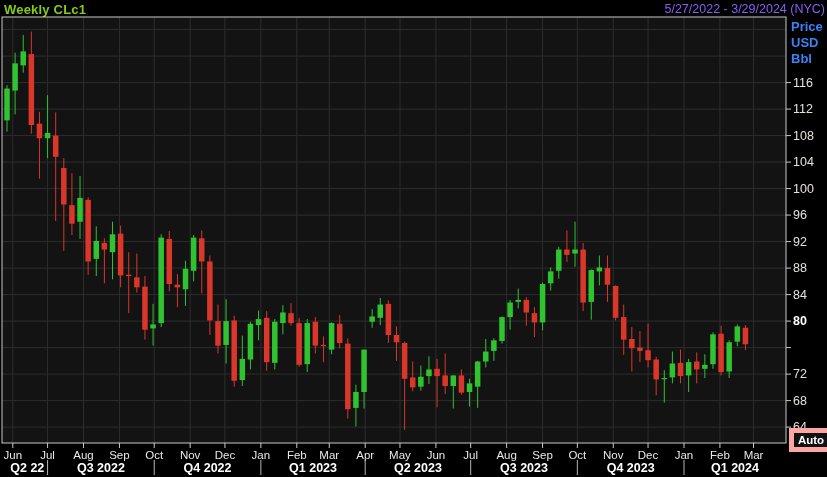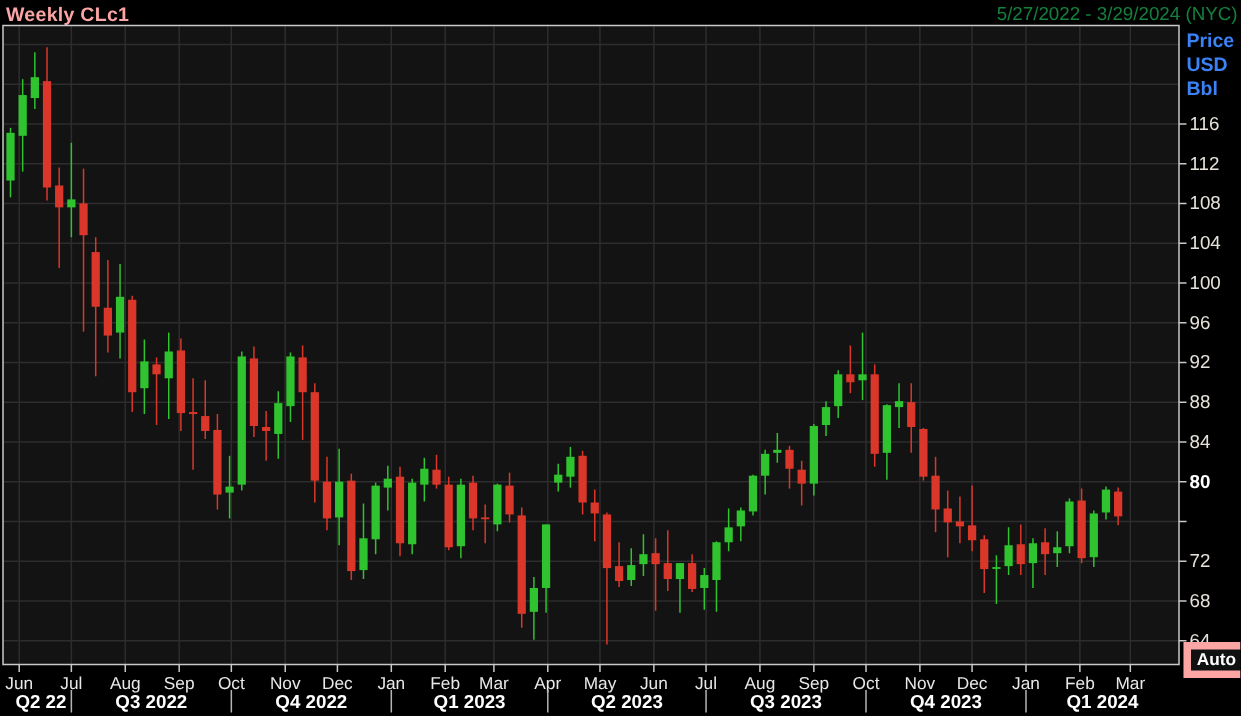--- a/index.html
+++ b/index.html
@@ -2,24 +2,24 @@
 <html><head>
 <meta charset="utf-8">
 <style>
   html,body{margin:0;padding:0;background:#000;}
   .screen{
     position:relative;width:827px;height:477px;background:#000;overflow:hidden;
     font-family:"Liberation Sans","DejaVu Sans",sans-serif;
     -webkit-font-smoothing:antialiased;
   }
   .title{
-    position:absolute;left:4px;top:2px;color:#fca5a5;font-size:13px;font-weight:bold;letter-spacing:.2px;
+    position:absolute;left:4px;top:2px;color:#84cc16;font-size:13px;font-weight:bold;letter-spacing:.2px;
   }
   .daterange{
-    position:absolute;right:2px;top:2px;color:#15803d;font-size:12.5px;
+    position:absolute;right:2px;top:2px;color:#8b5cf6;font-size:12.5px;
   }
   .chart-svg{position:absolute;left:0;top:0;}
   .axis-unit{
     position:absolute;left:791px;top:19px;color:#3b82f6;font-size:13px;font-weight:bold;line-height:16px;
   }
   .price-badge{
     position:absolute;left:807px;top:336px;width:40px;height:15px;background:#f20000;
     color:#000;font-size:12.5px;font-weight:bold;line-height:15px;padding-left:0;letter-spacing:.2px;margin-left:37px;
   }
   .auto-btn{

